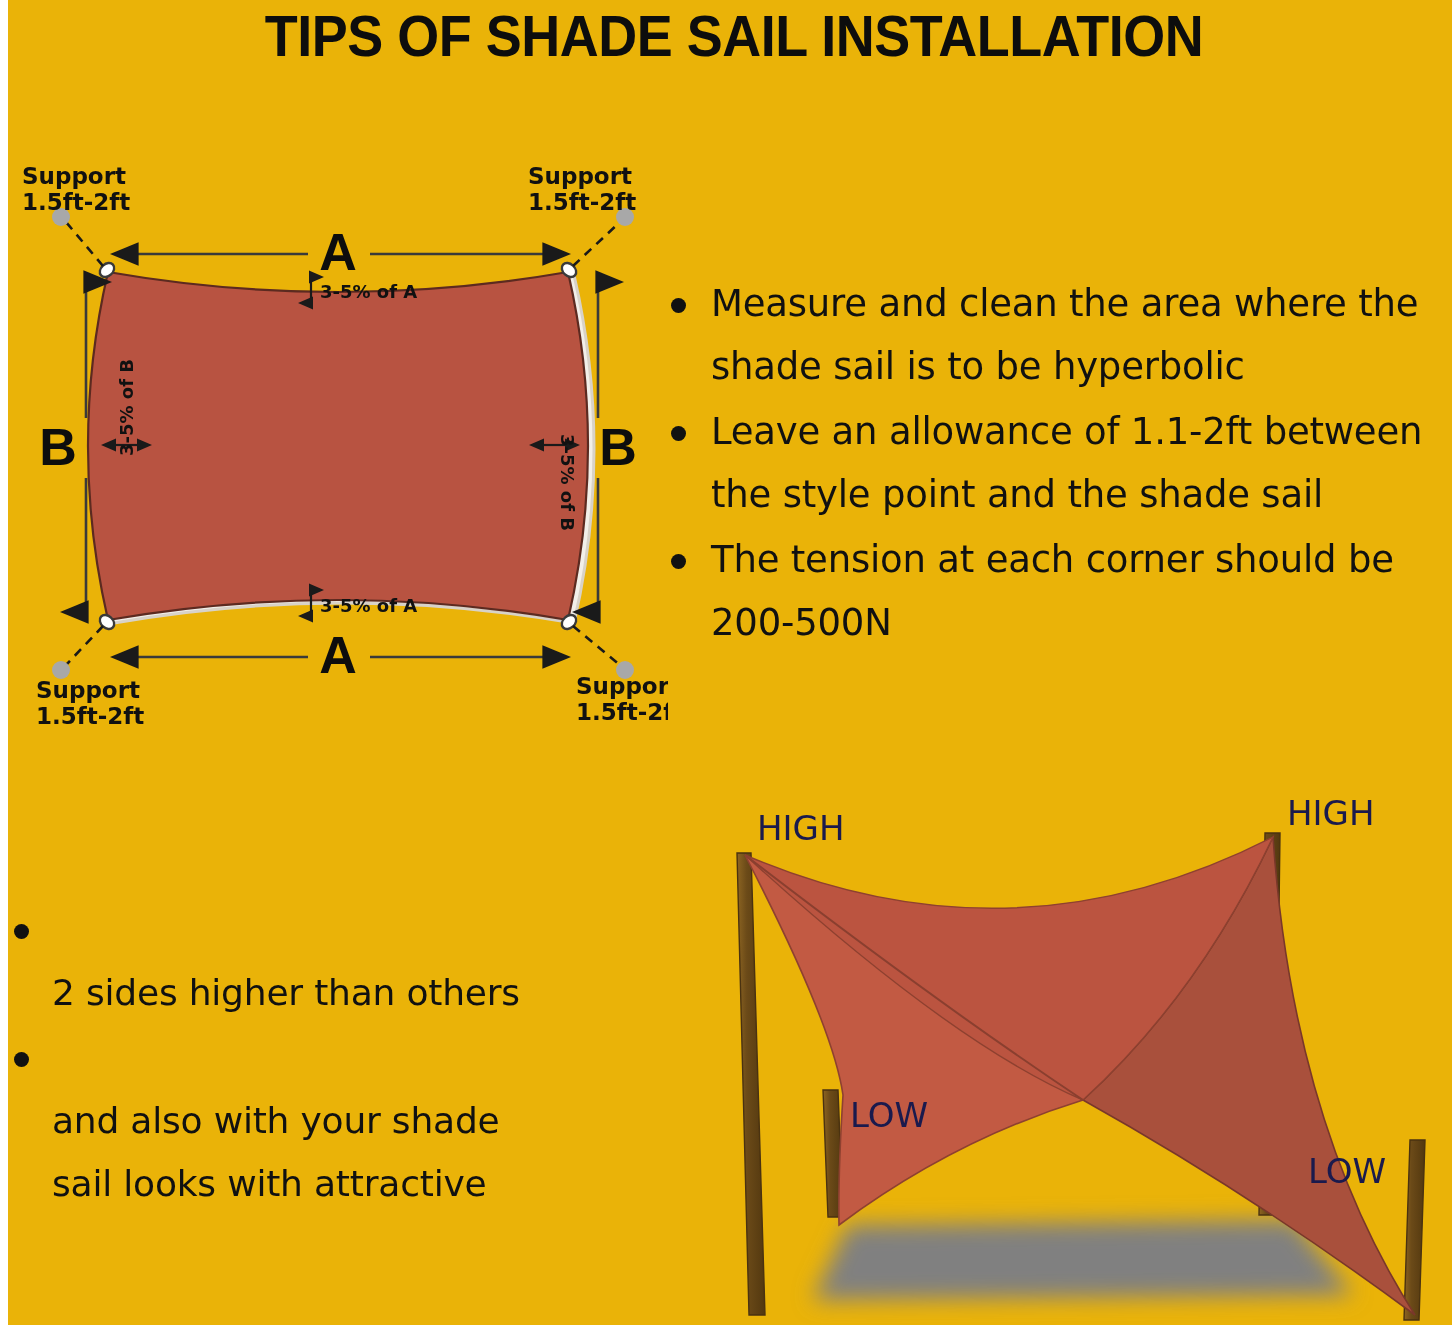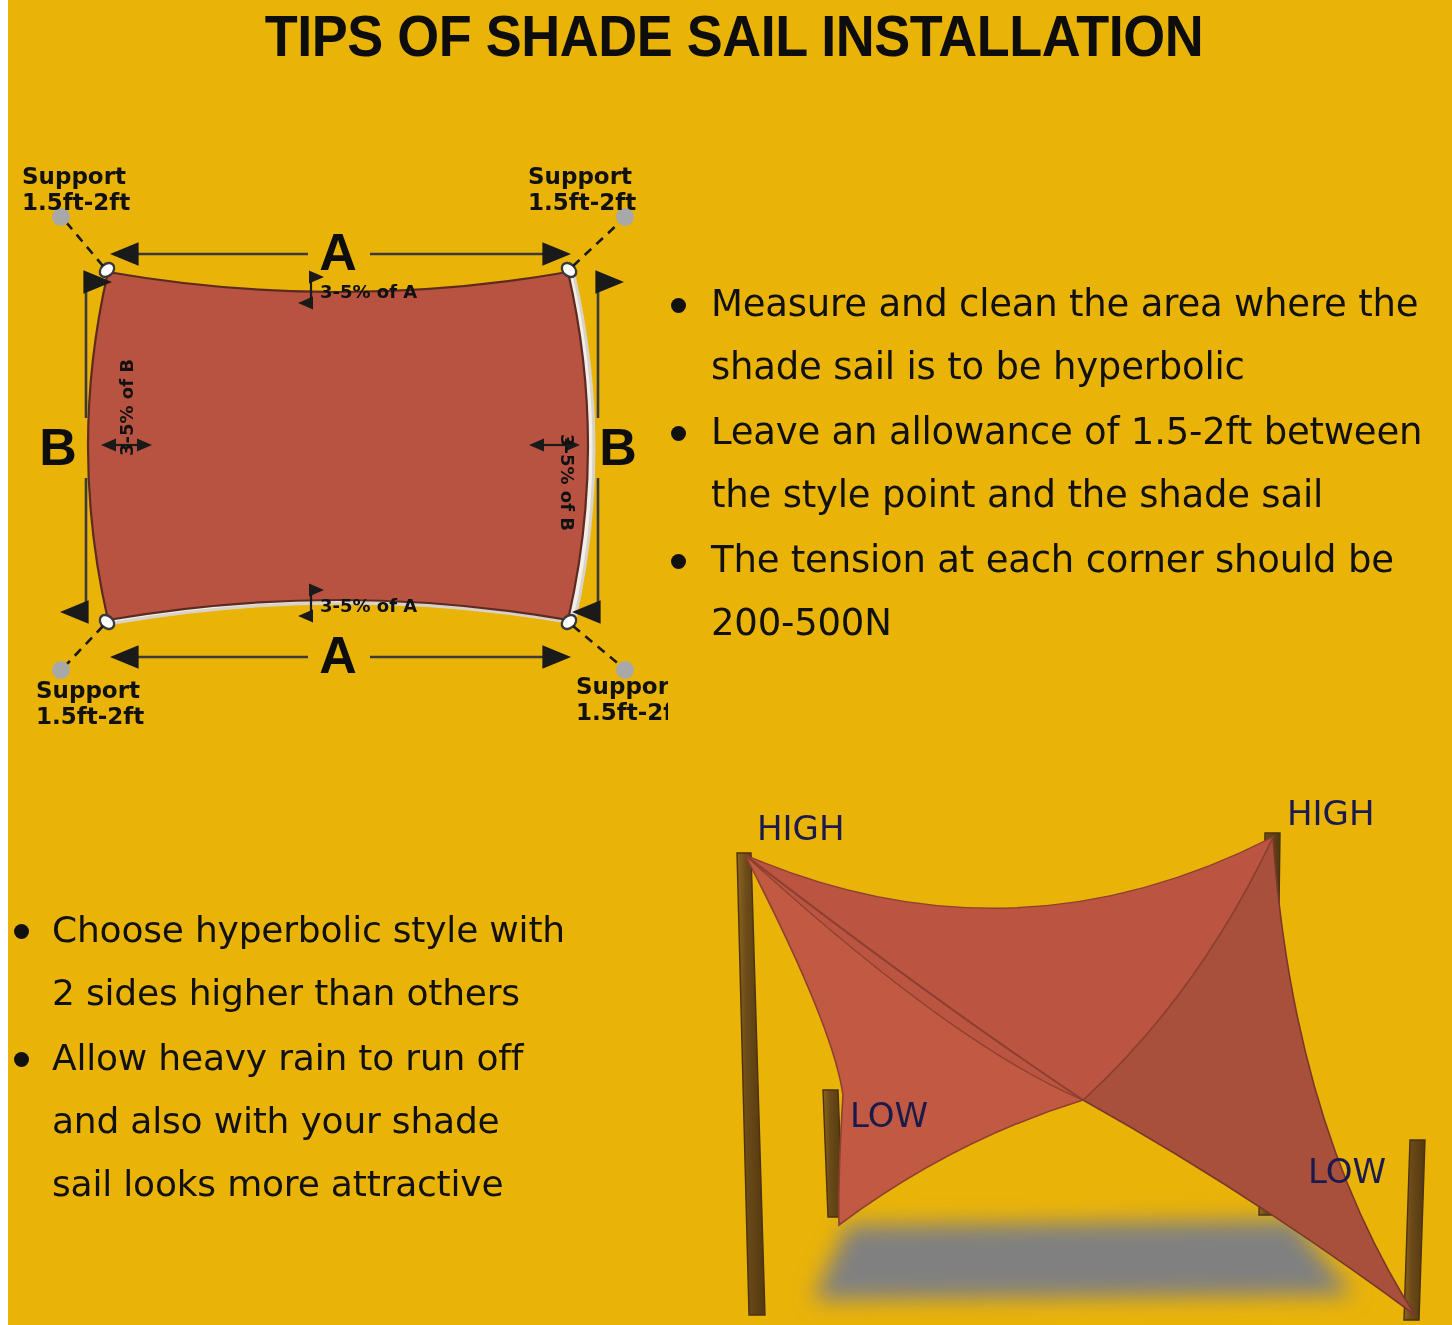--- a/index.html
+++ b/index.html
@@ -223,43 +223,43 @@
 
   <div id="tips-list-top">
     <ul class="tips">
       <li>
         <span class="bullet"></span>
         <span>Measure and clean the area where the</span><br>
         <span>shade sail is to be hyperbolic</span>
       </li>
       <li>
         <span class="bullet"></span>
-        <span>Leave an allowance of 1.5-2ft between</span><br>
+        <span>Leave an allowance of 1.1-2ft between</span><br>
         <span>the style point and the shade sail</span>
       </li>
       <li>
         <span class="bullet"></span>
         <span>The tension at each corner should be</span><br>
         <span>200-500N</span>
       </li>
     </ul>
   </div>
 
   <div id="tips-list-bottom">
     <ul class="tips small">
       <li>
         <span class="bullet"></span>
-        <span>Choose hyperbolic style with</span><br>
+        <br>
         <span>2 sides higher than others</span>
       </li>
       <li>
         <span class="bullet"></span>
-        <span>Allow heavy rain to run off</span><br>
+        <br>
         <span>and also with your shade</span><br>
-        <span>sail looks more attractive</span>
+        <span>sail looks with attractive</span>
       </li>
     </ul>
   </div>
 
   <div id="diagram-hyper">
     <svg width="807" height="530" viewBox="0 0 807 530" xmlns="http://www.w3.org/2000/svg">
       <defs>
         <filter id="blurShadow" x="-20%" y="-40%" width="140%" height="200%">
           <feGaussianBlur stdDeviation="11"></feGaussianBlur>
         </filter>

